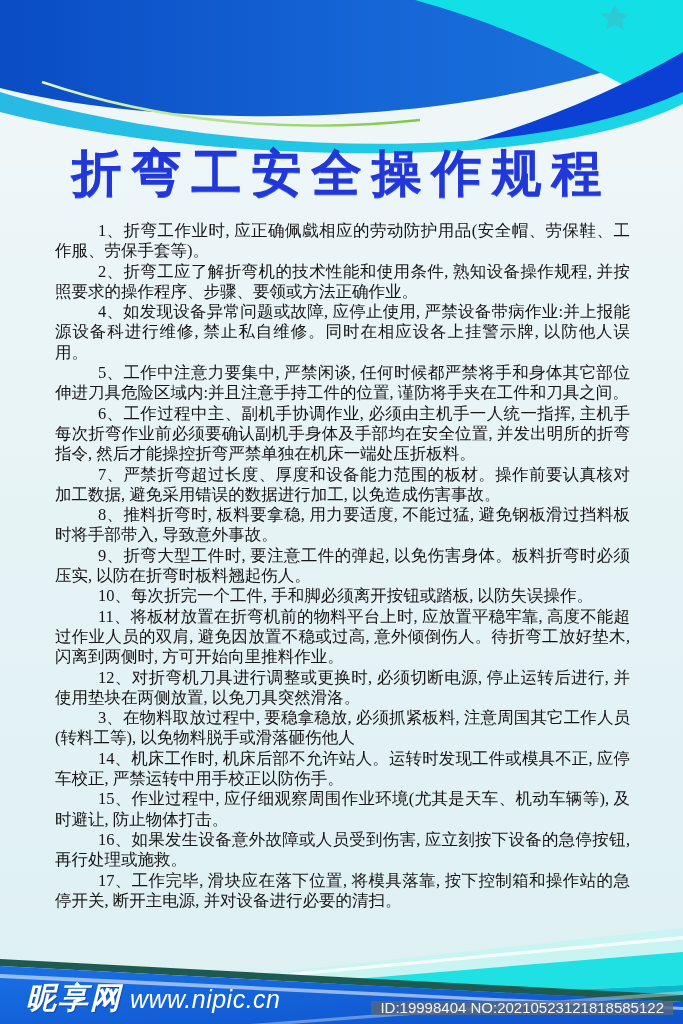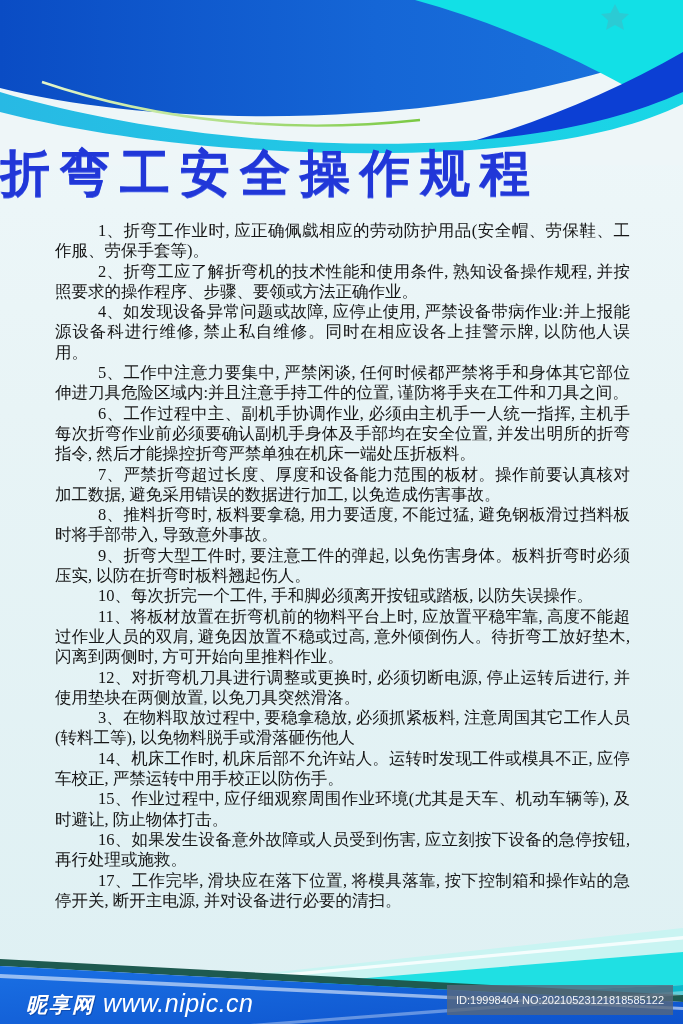--- a/index.html
+++ b/index.html
@@ -9,21 +9,21 @@
     background:#eaf5f7;
   }
   .page{
     position:absolute;inset:0;width:683px;height:1024px;
     background:linear-gradient(180deg,#f0f8fa 0%,#e8f4f6 40%,#def0f3 100%);
   }
   .deco-top{position:absolute;top:0;left:0;width:683px;height:165px;display:block;}
   .deco-bottom{position:absolute;bottom:0;left:0;width:683px;height:110px;display:block;}
   .title{
     position:absolute;top:140px;left:0;width:683px;
-    text-align:left;
+    text-align:center;
     font-family:Liberation Serif, serif;
     font-weight:bold;
     font-size:50px;
     letter-spacing:10px;
     color:#2137d8;
     text-shadow:0 1px 0 #4a63e8;
     white-space:nowrap;
   }
   .rules{
     position:absolute;top:204px;left:55px;width:575px;
@@ -31,35 +31,35 @@
     text-align:justify;
     margin-top:17px;
   }
   .rules p{margin:0;padding:0;text-indent:2.6em;}
   .brand{
     position:absolute;left:26px;bottom:5px;z-index:5;
     color:#ffffff;white-space:nowrap;
     font-family:"Liberation Sans","DejaVu Sans",sans-serif;
   }
   .brand .site-name{
-    font-size:21px;font-weight:900;font-style:italic;
+    font-size:30px;font-weight:900;font-style:italic;
     letter-spacing:2px;
     text-shadow:1px 1px 0 rgba(10,60,150,.6);
   }
   .brand .site-url{
     font-size:25px;font-weight:normal;font-style:italic;
     margin-left:8px;letter-spacing:0.5px;
   }
   .id-box{
     position:absolute;right:10px;bottom:9px;z-index:5;
     background:rgba(88,104,124,.8);
     color:#f2f5f8;
     font-family:"Liberation Sans","DejaVu Sans",sans-serif;
-    font-size:11px;line-height:14px;
-    padding:8px 9px;
+    font-size:15px;line-height:14px;
+    padding:0 9px;
     white-space:nowrap;
   }
 </style>
 </head>
 <body>
 
 <div class="page">
 
   <svg class="deco-top" viewBox="0 0 683 165" preserveAspectRatio="none" aria-hidden="true">
     <defs>

